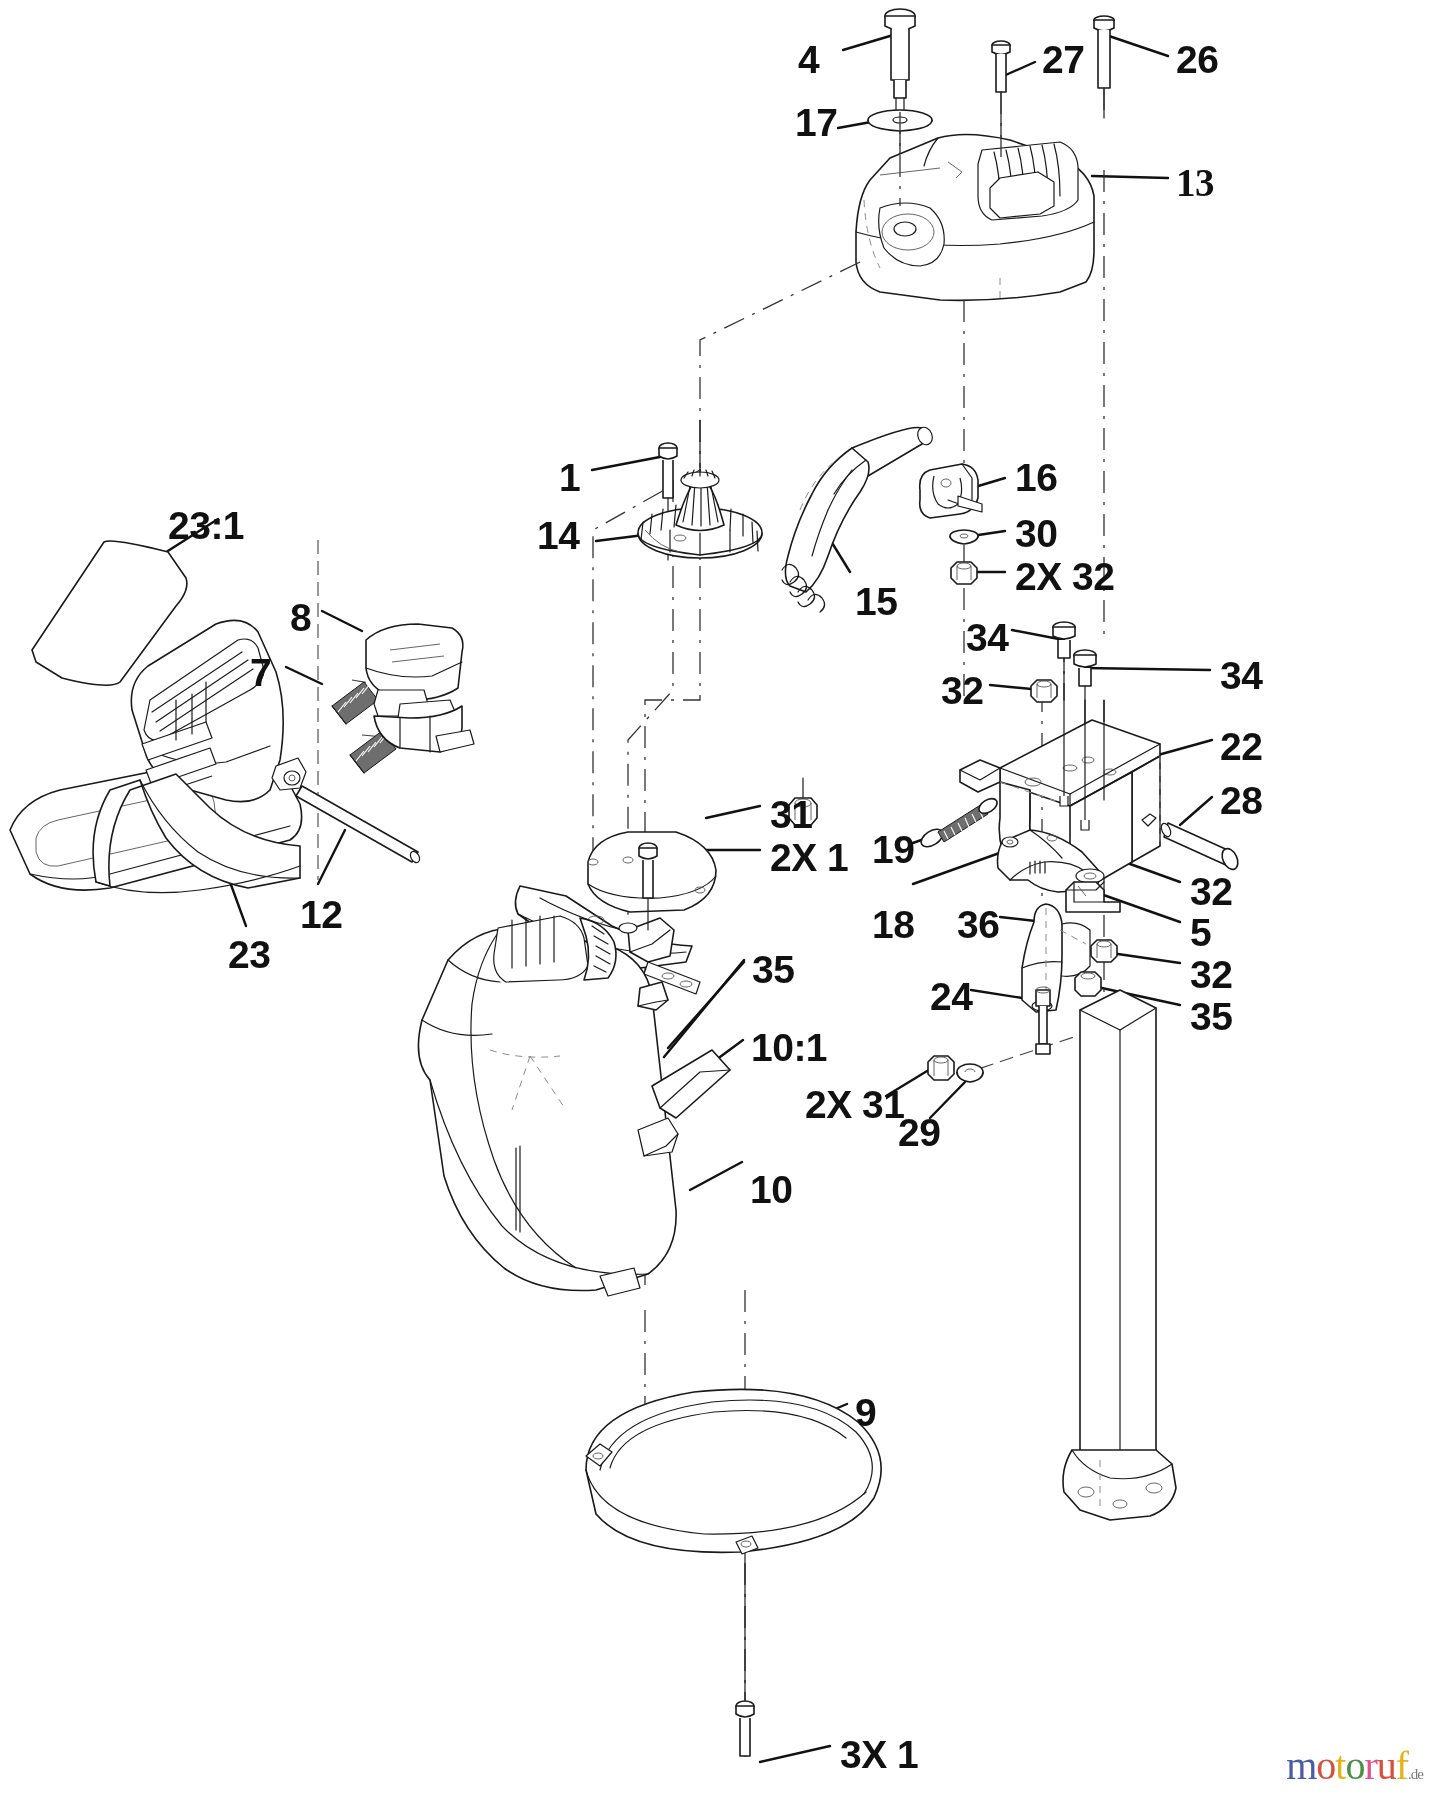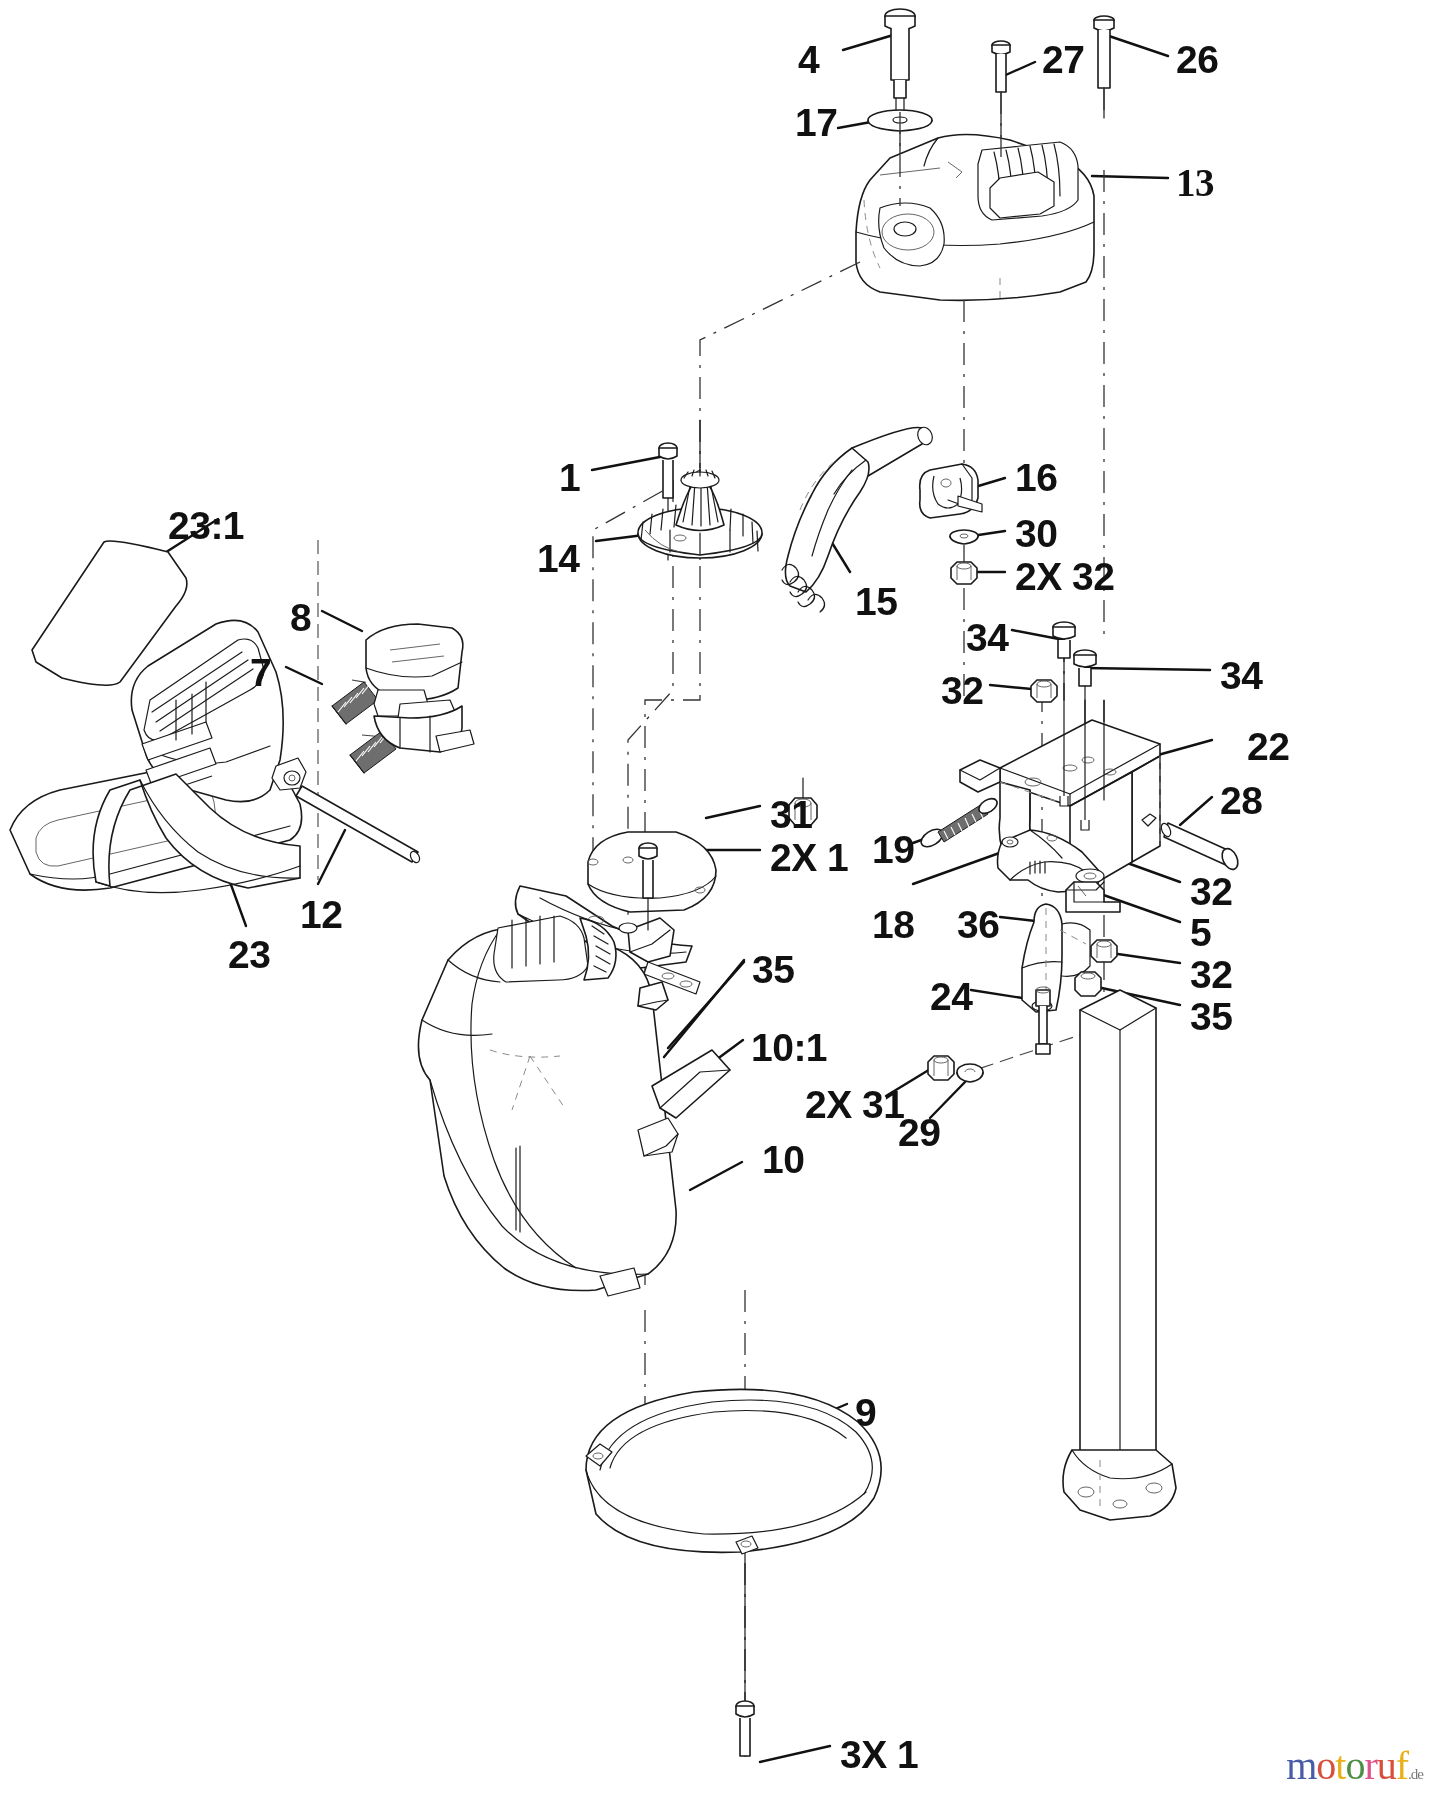--- a/index.html
+++ b/index.html
@@ -650,49 +650,49 @@
 
   </svg>
 
   <div class="callout" style="left:798px;  top:40px;">4</div>
   <div class="callout" style="left:1042px; top:40px;">27</div>
   <div class="callout" style="left:1176px; top:40px;">26</div>
   <div class="callout" style="left:795px;  top:103px;">17</div>
   <div class="callout" style="left:1176px; top:163px;font-family:Liberation Serif, serif;">13</div>
   <div class="callout" style="left:559px;  top:458px;">1</div>
   <div class="callout" style="left:1015px; top:458px;">16</div>
-  <div class="callout" style="left:537px;  top:539px;">14</div>
+  <div class="callout" style="left:537px;  top:516px;">14</div>
   <div class="callout" style="left:1015px; top:514px;">30</div>
   <div class="callout" style="left:1015px; top:557px;">2X 32</div>
   <div class="callout" style="left:855px;  top:582px;">15</div>
   <div class="callout" style="left:966px;  top:618px;">34</div>
   <div class="callout" style="left:1220px; top:656px;">34</div>
   <div class="callout" style="left:941px;  top:671px;">32</div>
-  <div class="callout" style="left:1220px; top:727px;margin-left:27px;">22</div>
+  <div class="callout" style="left:1220px; top:727px;">22</div>
   <div class="callout" style="left:290px;  top:598px;">8</div>
   <div class="callout" style="left:250px;  top:653px;">7</div>
   <div class="callout" style="left:168px;  top:506px;">23:1</div>
   <div class="callout" style="left:1220px; top:781px;">28</div>
   <div class="callout" style="left:770px;  top:795px;">31</div>
   <div class="callout" style="left:770px;  top:838px;">2X 1</div>
   <div class="callout" style="left:872px;  top:830px;">19</div>
   <div class="callout" style="left:872px;  top:872px;margin-top:33px;">18</div>
   <div class="callout" style="left:1190px; top:872px;">32</div>
   <div class="callout" style="left:1190px; top:913px;">5</div>
   <div class="callout" style="left:957px;  top:905px;">36</div>
   <div class="callout" style="left:1190px; top:955px;">32</div>
   <div class="callout" style="left:1190px; top:997px;">35</div>
   <div class="callout" style="left:300px;  top:895px;">12</div>
   <div class="callout" style="left:930px;  top:977px;">24</div>
   <div class="callout" style="left:752px;  top:950px;">35</div>
   <div class="callout" style="left:228px;  top:935px;">23</div>
   <div class="callout" style="left:751px;  top:1028px;">10:1</div>
   <div class="callout" style="left:805px;  top:1085px;">2X 31</div>
   <div class="callout" style="left:898px;  top:1113px;">29</div>
-  <div class="callout" style="left:750px;  top:1140px;margin-left:12px;">10</div>
+  <div class="callout" style="left:750px;  top:1170px;">10</div>
   <div class="callout" style="left:855px;  top:1393px;">9</div>
   <div class="callout" style="left:840px;  top:1735px;">3X 1</div>
 
   <div id="watermark">
     <span style="color:#4a5ba8">m</span><span style="color:#d94f3d">o</span><span style="color:#e8b019">t</span><span style="color:#4a8f43">o</span><span style="color:#e0538a">r</span><span style="color:#d94f3d">u</span><span style="color:#e8b019">f</span><span class="w-suffix">.de</span>
   </div>
 
 </div>
 
 </body></html>

